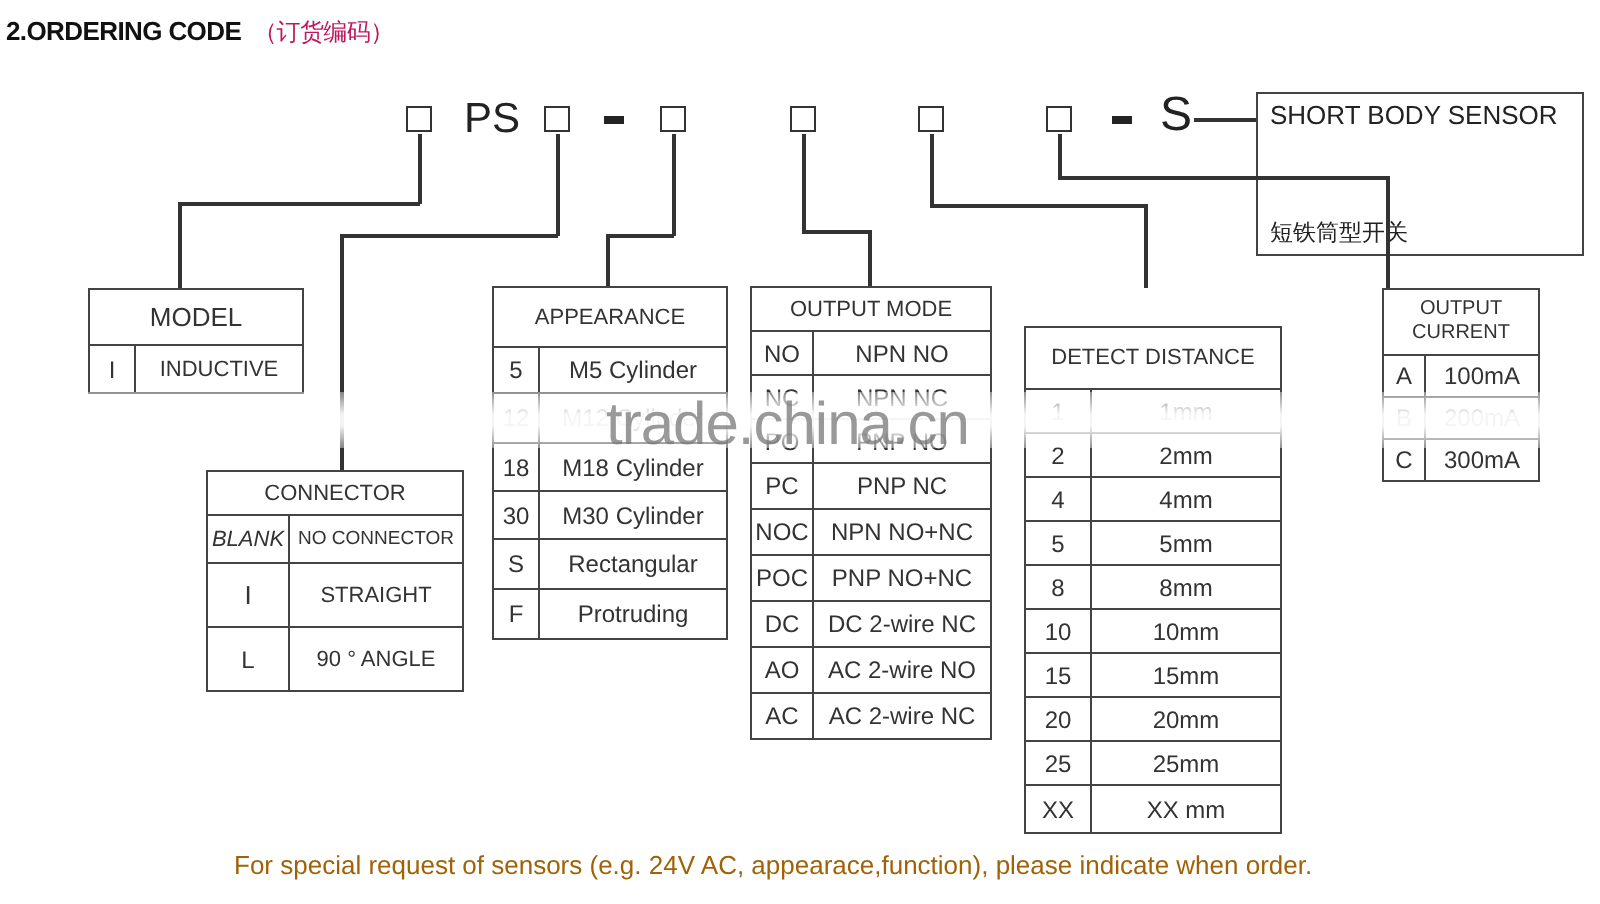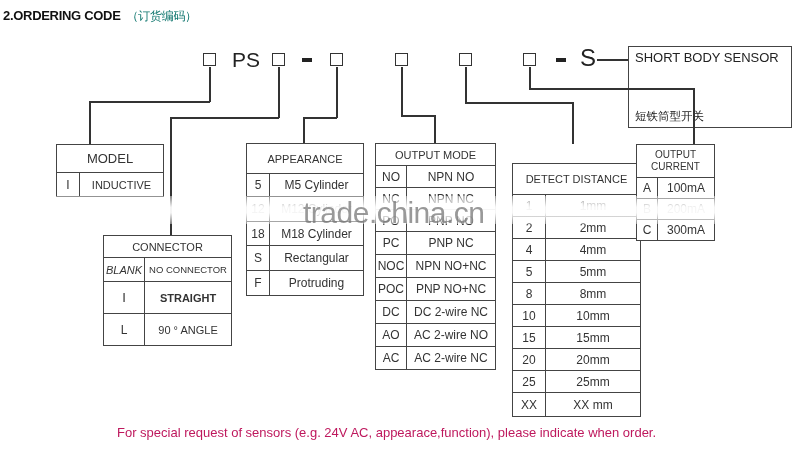--- a/index.html
+++ b/index.html
@@ -1,33 +1,33 @@
 <!DOCTYPE html>
 <html><head>
   <meta charset="utf-8">
   <style>
     html, body { margin: 0; padding: 0; background: #ffffff; }
     body { width: 800px; height: 452px; position: relative; overflow: hidden;
       font-family: "Liberation Sans", sans-serif; color: #222; }
     .abs { position: absolute; }
     .title { left: 3px; top: 8px; font-size: 13px; font-weight: bold; letter-spacing: -0.3px; color: #111; }
-    .title .cn { font-weight: normal; font-family: Liberation Sans, sans-serif; font-size: 12px; margin-left: 6px; color: #0f766e; }
+    .title .cn { font-weight: normal; font-family: Liberation Sans, sans-serif; font-size: 12px; margin-left: 6px; color: #be185d; }
     .code-box { width: 13px; height: 13px; border: 1.5px solid #333; background: #fff; box-sizing: border-box; }
     .code-text { font-size: 21px; color: #222; line-height: 1; }
     .dash { width: 10px; height: 4px; background: #222; }
     .line { background: #333; }
     .tbl { border-collapse: collapse; background: #fff; position: absolute; }
     .tbl td { border: 1.2px solid #444; text-align: center; color: #333; padding: 0; font-size: 12px; }
     .tbl td.hdr { font-size: 11px; }
     .note-box { border: 1.5px solid #444; background: #fff; padding: 3px 6px; font-size: 13px; line-height: 16px; color: #222; }
     .note-box .cn { font-family: "DejaVu Sans", sans-serif; font-size: 11.5px; margin-top: 42px; }
     .watermark-band { left: 0; top: 196px; width: 800px; height: 28px;
       background: linear-gradient(to bottom, rgba(255,255,255,0.4), rgba(255,255,255,0.95) 40%, rgba(255,255,255,0.95) 60%, rgba(255,255,255,0.4)); }
     .watermark { left: 303px; top: 196px; font-size: 30px; color: #777; opacity: 0.75; letter-spacing: -0.5px; }
-    .footer { left: 117px; top: 425px; font-size: 13px; color: #be185d; }
+    .footer { left: 117px; top: 425px; font-size: 13px; color: #a16207; }
   </style>
 </head>
 <body>
 
 <div class="abs title">
   <span>2.ORDERING CODE</span><span class="cn">（订货编码）</span>
 </div>
 
 <div class="abs code-box" style="left:203px;top:53px;"></div>
 <div class="abs code-text" style="left:232px;top:49px;">PS</div>
@@ -63,21 +63,21 @@
 <div class="abs line" style="left:434px;top:115px;width:2px;height:28px;"></div>
 
 <div class="abs line" style="left:465px;top:67px;width:2px;height:36px;"></div>
 <div class="abs line" style="left:465px;top:102px;width:108px;height:1.5px;"></div>
 <div class="abs line" style="left:572px;top:102px;width:1.5px;height:42px;"></div>
 
 <div class="abs line" style="left:529px;top:67px;width:1.5px;height:22px;"></div>
 <div class="abs line" style="left:529px;top:88px;width:165px;height:1.5px;"></div>
 <div class="abs line" style="left:693px;top:88px;width:1.5px;height:56px;"></div>
 
-<table class="tbl" style="left:56px;top:144px;width:108px;border-radius:24px;">
+<table class="tbl" style="left:44px;top:144px;width:108px;border-radius:24px;">
   <tbody>
       <tr style="height:28px;">
         <td colspan="2" style="font-size:13px;">MODEL</td>
       </tr>
   <tr style="height:24px;">
     <td style="width:22px;">I</td>
     <td style="font-size:11px;">INDUCTIVE</td>
   </tr>
 </tbody>
   </table>
@@ -86,21 +86,21 @@
   <tbody>
       <tr style="height:22px;">
         <td colspan="2" class="hdr">CONNECTOR</td>
       </tr>
   <tr style="height:24px;">
     <td style="width:40px;font-size:11px;font-style:italic;">BLANK</td>
     <td style="font-size:9.5px;">NO CONNECTOR</td>
   </tr>
   <tr style="height:32px;">
     <td style="font-size:13px;">I</td>
-    <td style="font-size:11px;font-weight:bold;">STRAIGHT</td>
+    <td style="font-size:11px;">STRAIGHT</td>
   </tr>
   <tr style="height:32px;">
     <td>L</td>
     <td style="font-size:11px;">90 ° ANGLE</td>
   </tr>
 </tbody>
   </table>
 
 <table class="tbl" style="left:246px;top:143px;width:118px;">
   <tbody>
@@ -112,20 +112,24 @@
         <td>M5 Cylinder</td>
       </tr>
   <tr style="height:25px;">
         <td>12</td>
         <td>M12 Cylinder</td>
       </tr>
   <tr style="height:24px;">
         <td>18</td>
         <td>M18 Cylinder</td>
       </tr>
+  <tr style="height:24px;">
+        <td>30</td>
+        <td>M30 Cylinder</td>
+      </tr>
   <tr style="height:25px;">
         <td>S</td>
         <td>Rectangular</td>
       </tr>
   <tr style="height:25px;">
         <td>F</td>
         <td>Protruding</td>
       </tr>
 </tbody>
   </table>
@@ -215,21 +219,21 @@
         <td>25</td>
         <td>25mm</td>
       </tr>
   <tr style="height:24px;">
         <td>XX</td>
         <td>XX mm</td>
       </tr>
 </tbody>
   </table>
 
-<table class="tbl" style="left:636px;top:144px;width:79px;">
+<table class="tbl" style="left:691px;top:144px;width:79px;">
   <tbody>
       <tr style="height:33px;">
         <td colspan="2" class="hdr" style="font-size:10px;line-height:12px;">
     <div>OUTPUT</div>
     <div>CURRENT</div>
   </td>
       </tr>
   <tr style="height:21px;">
         <td style="width:20px;">A</td>
         <td>100mA</td>

